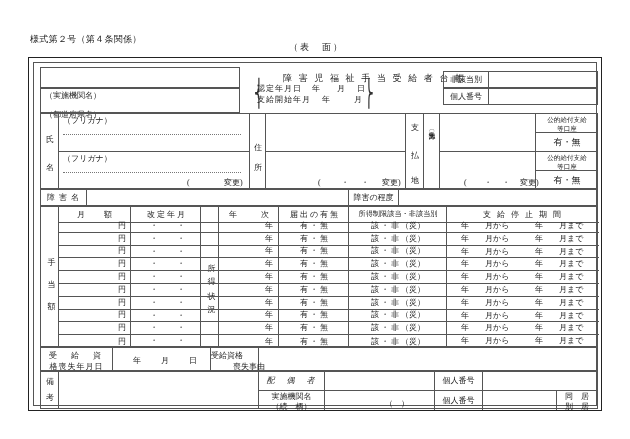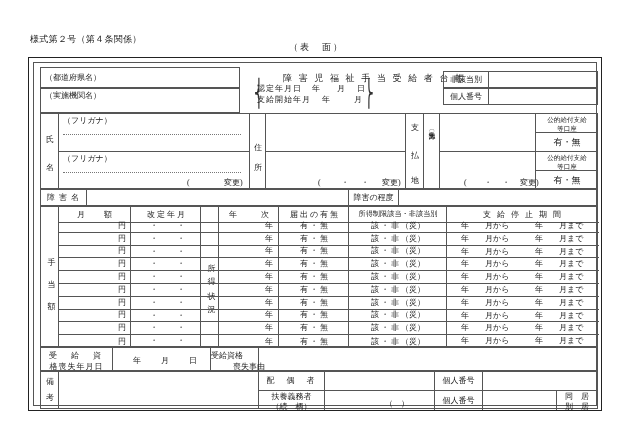--- a/index.html
+++ b/index.html
@@ -39,21 +39,21 @@
   .br { border-right: 1px solid #555; }
   .bb { border-bottom: 1px solid #555; }
 
   .t { font-size: 8px; line-height: 1; white-space: nowrap; }
   .t9 { font-size: 9px; }
   .t7 { font-size: 6.6px; }
   .sp1 { letter-spacing: 1px; }
   .sp2 { letter-spacing: 2.2px; }
 
   .ctr { display: flex; align-items: center; justify-content: center; }
-  .lft { display: flex; align-items: center; justify-content: flex-start; }
+  .lft { display: flex; align-items: center; justify-content: flex-start; margin-top: 37px; }
   .rgt { display: flex; align-items: center; justify-content: flex-end; }
 
   .vert {
     writing-mode: vertical-rl;
     text-orientation: upright;
     font-size: 8px;
     letter-spacing: 3px;
     display: flex; align-items: center; justify-content: center;
   }
   .vsmall { writing-mode: vertical-rl; text-orientation: upright; font-size: 6.5px; letter-spacing: 0px; }
@@ -405,31 +405,31 @@
         <div style="position:absolute; left:218px; top:0; right:0; height:100%;"></div>
       </div>
 
       <div class="bx" style="left:6px; top:308px; width:558px; height:38px;">
         <div class="br" style="position:absolute; left:0; top:0; width:18px; height:100%;">
           <div class="t" style="position:absolute; left:5px; top:6px;">備</div>
           <div class="t" style="position:absolute; left:5px; top:22px;">考</div>
         </div>
         <div class="br" style="position:absolute; left:18px; top:0; width:200px; height:100%;"></div>
 
-        <div class="bb br" style="position:absolute; left:218px; top:0; width:66px; height:19px;">
+        <div class="bb br" style="position:absolute; left:218px; top:0; width:66px; height:19px;font-style:italic;">
           <div class="t ctr" style="height:100%; letter-spacing:2px;">配　偶　者</div>
         </div>
         <div class="bb br" style="position:absolute; left:284px; top:0; width:110px; height:19px;"></div>
         <div class="bb br" style="position:absolute; left:394px; top:0; width:48px; height:19px;">
           <div class="t ctr" style="height:100%;">個人番号</div>
         </div>
         <div class="bb" style="position:absolute; left:442px; top:0; right:0; height:19px;"></div>
 
         <div class="br" style="position:absolute; left:218px; top:19px; width:66px; height:19px;">
-          <div class="t" style="text-align:center; padding-top:2px;">扶養義務者</div>
+          <div class="t" style="text-align:center; padding-top:2px;">実施機関名</div>
           <div class="t" style="text-align:center; padding-top:2px;">（続　柄）</div>
         </div>
         <div class="br" style="position:absolute; left:284px; top:19px; width:110px; height:19px;">
           <div class="t" style="position:absolute; left:60px; bottom:2px;">（　）</div>
         </div>
         <div class="br" style="position:absolute; left:394px; top:19px; width:48px; height:19px;">
           <div class="t ctr" style="height:100%;">個人番号</div>
         </div>
         <div class="br" style="position:absolute; left:442px; top:19px; width:74px; height:19px;"></div>
         <div style="position:absolute; left:516px; top:19px; right:0; height:19px;">

